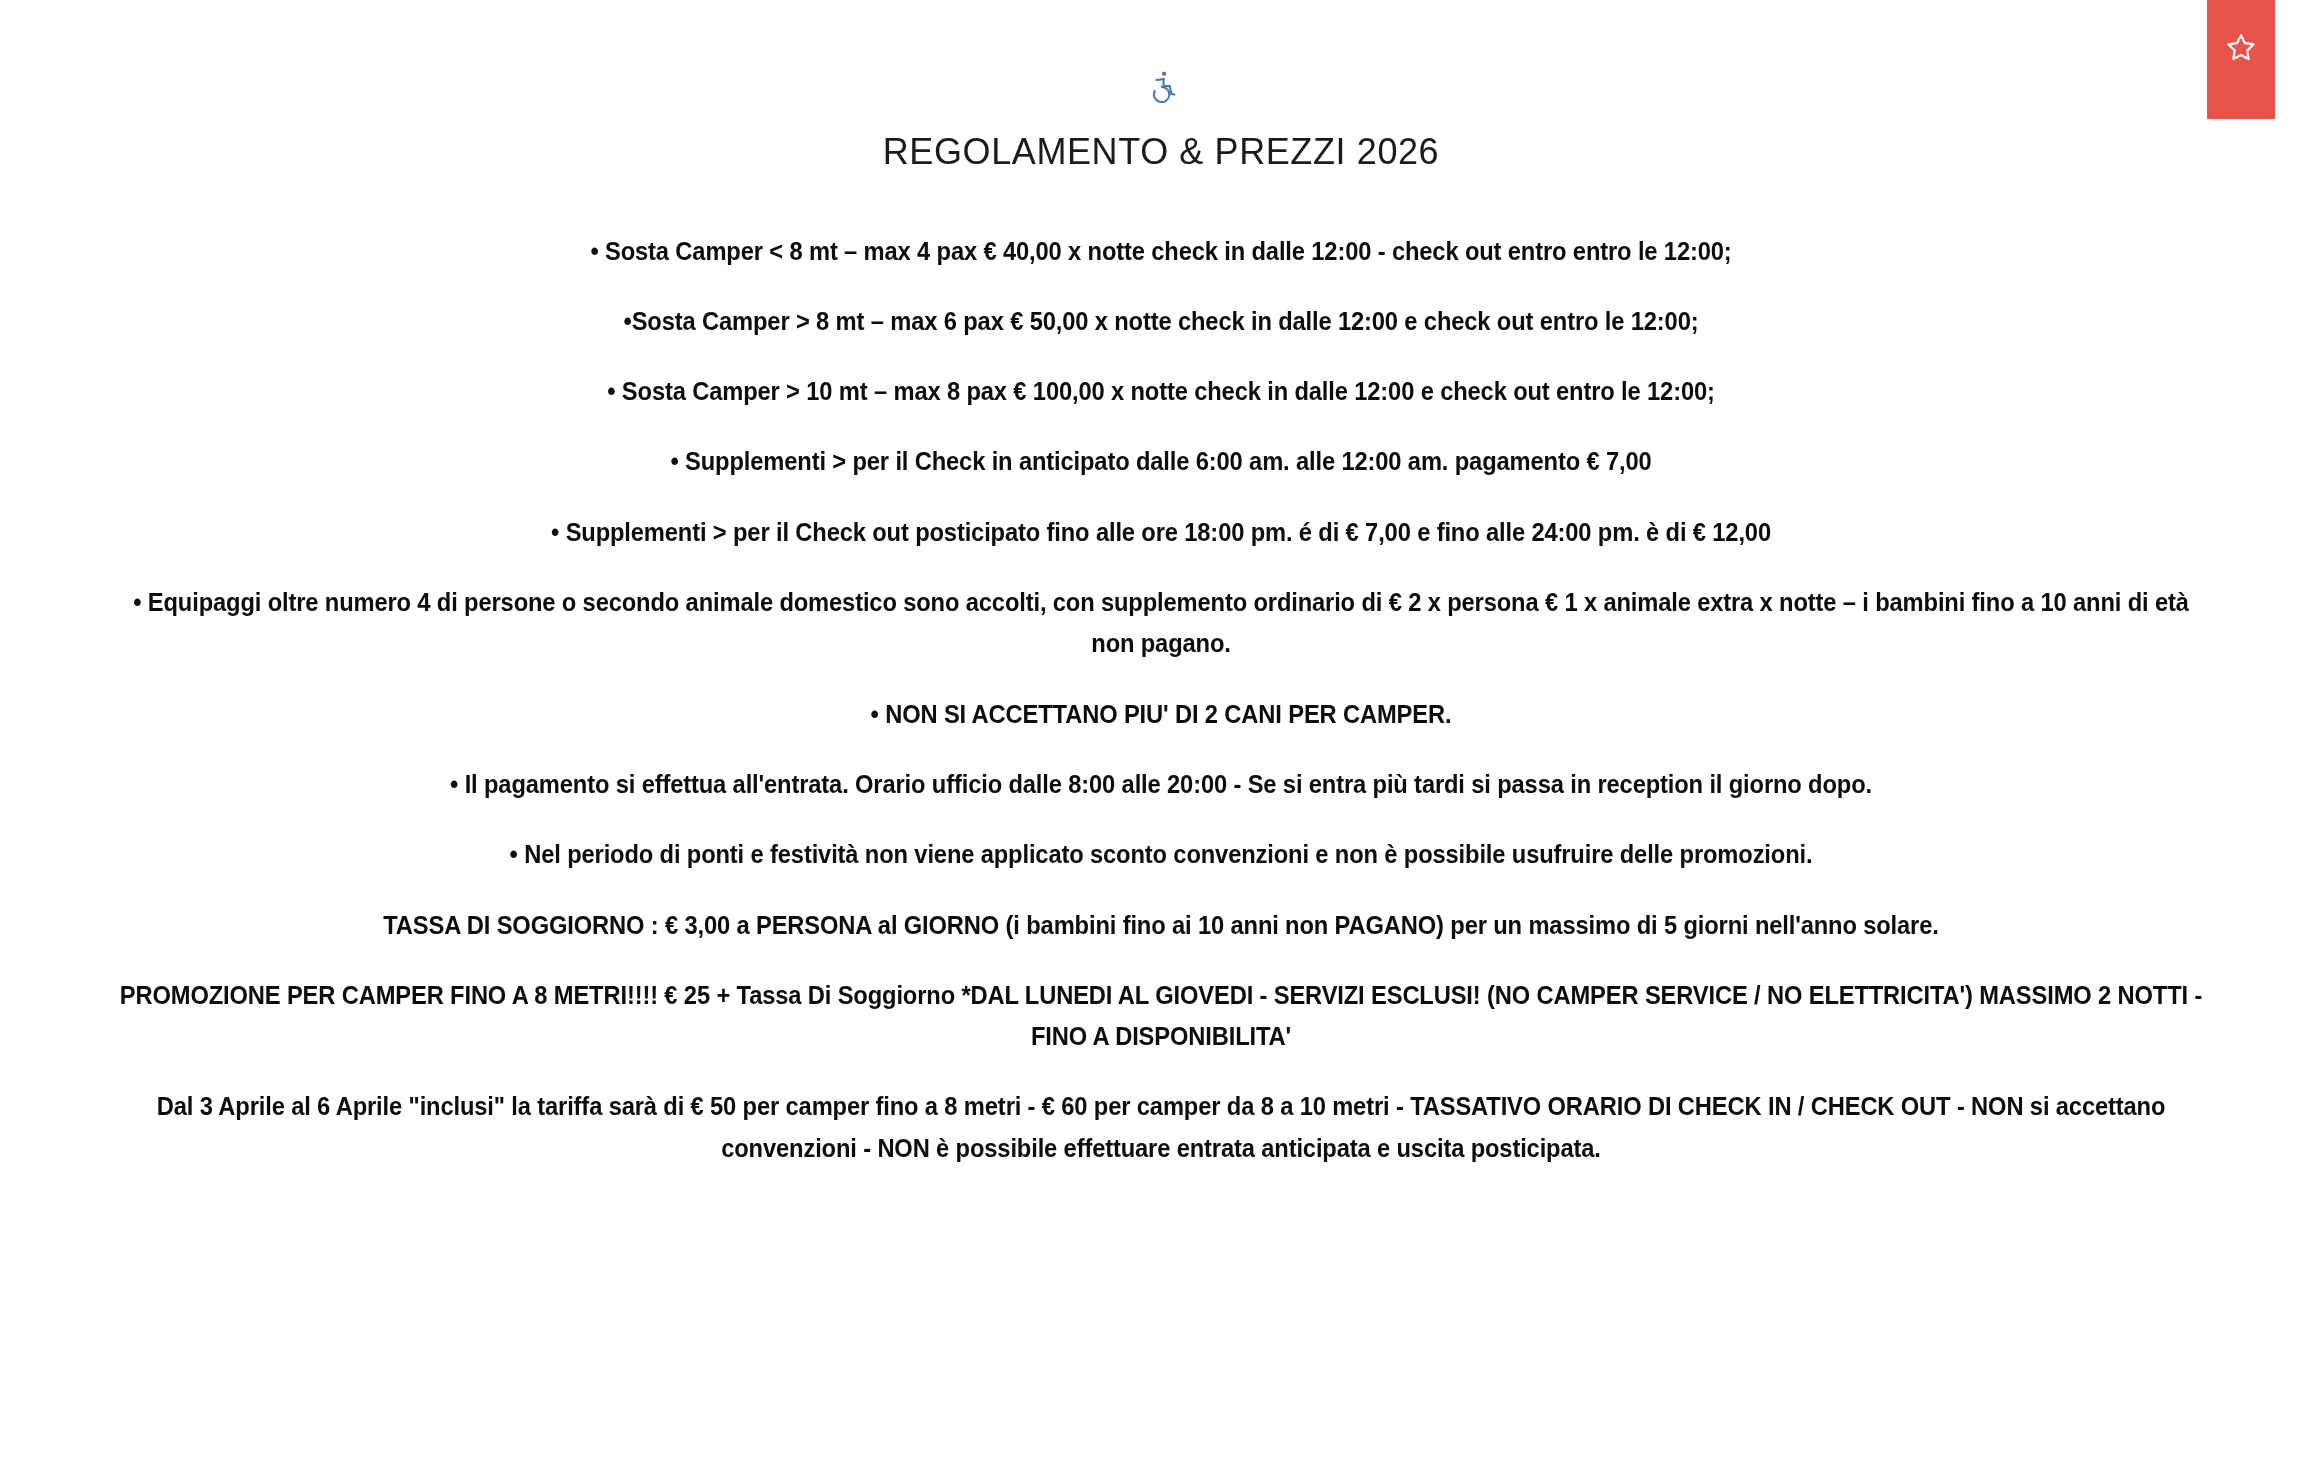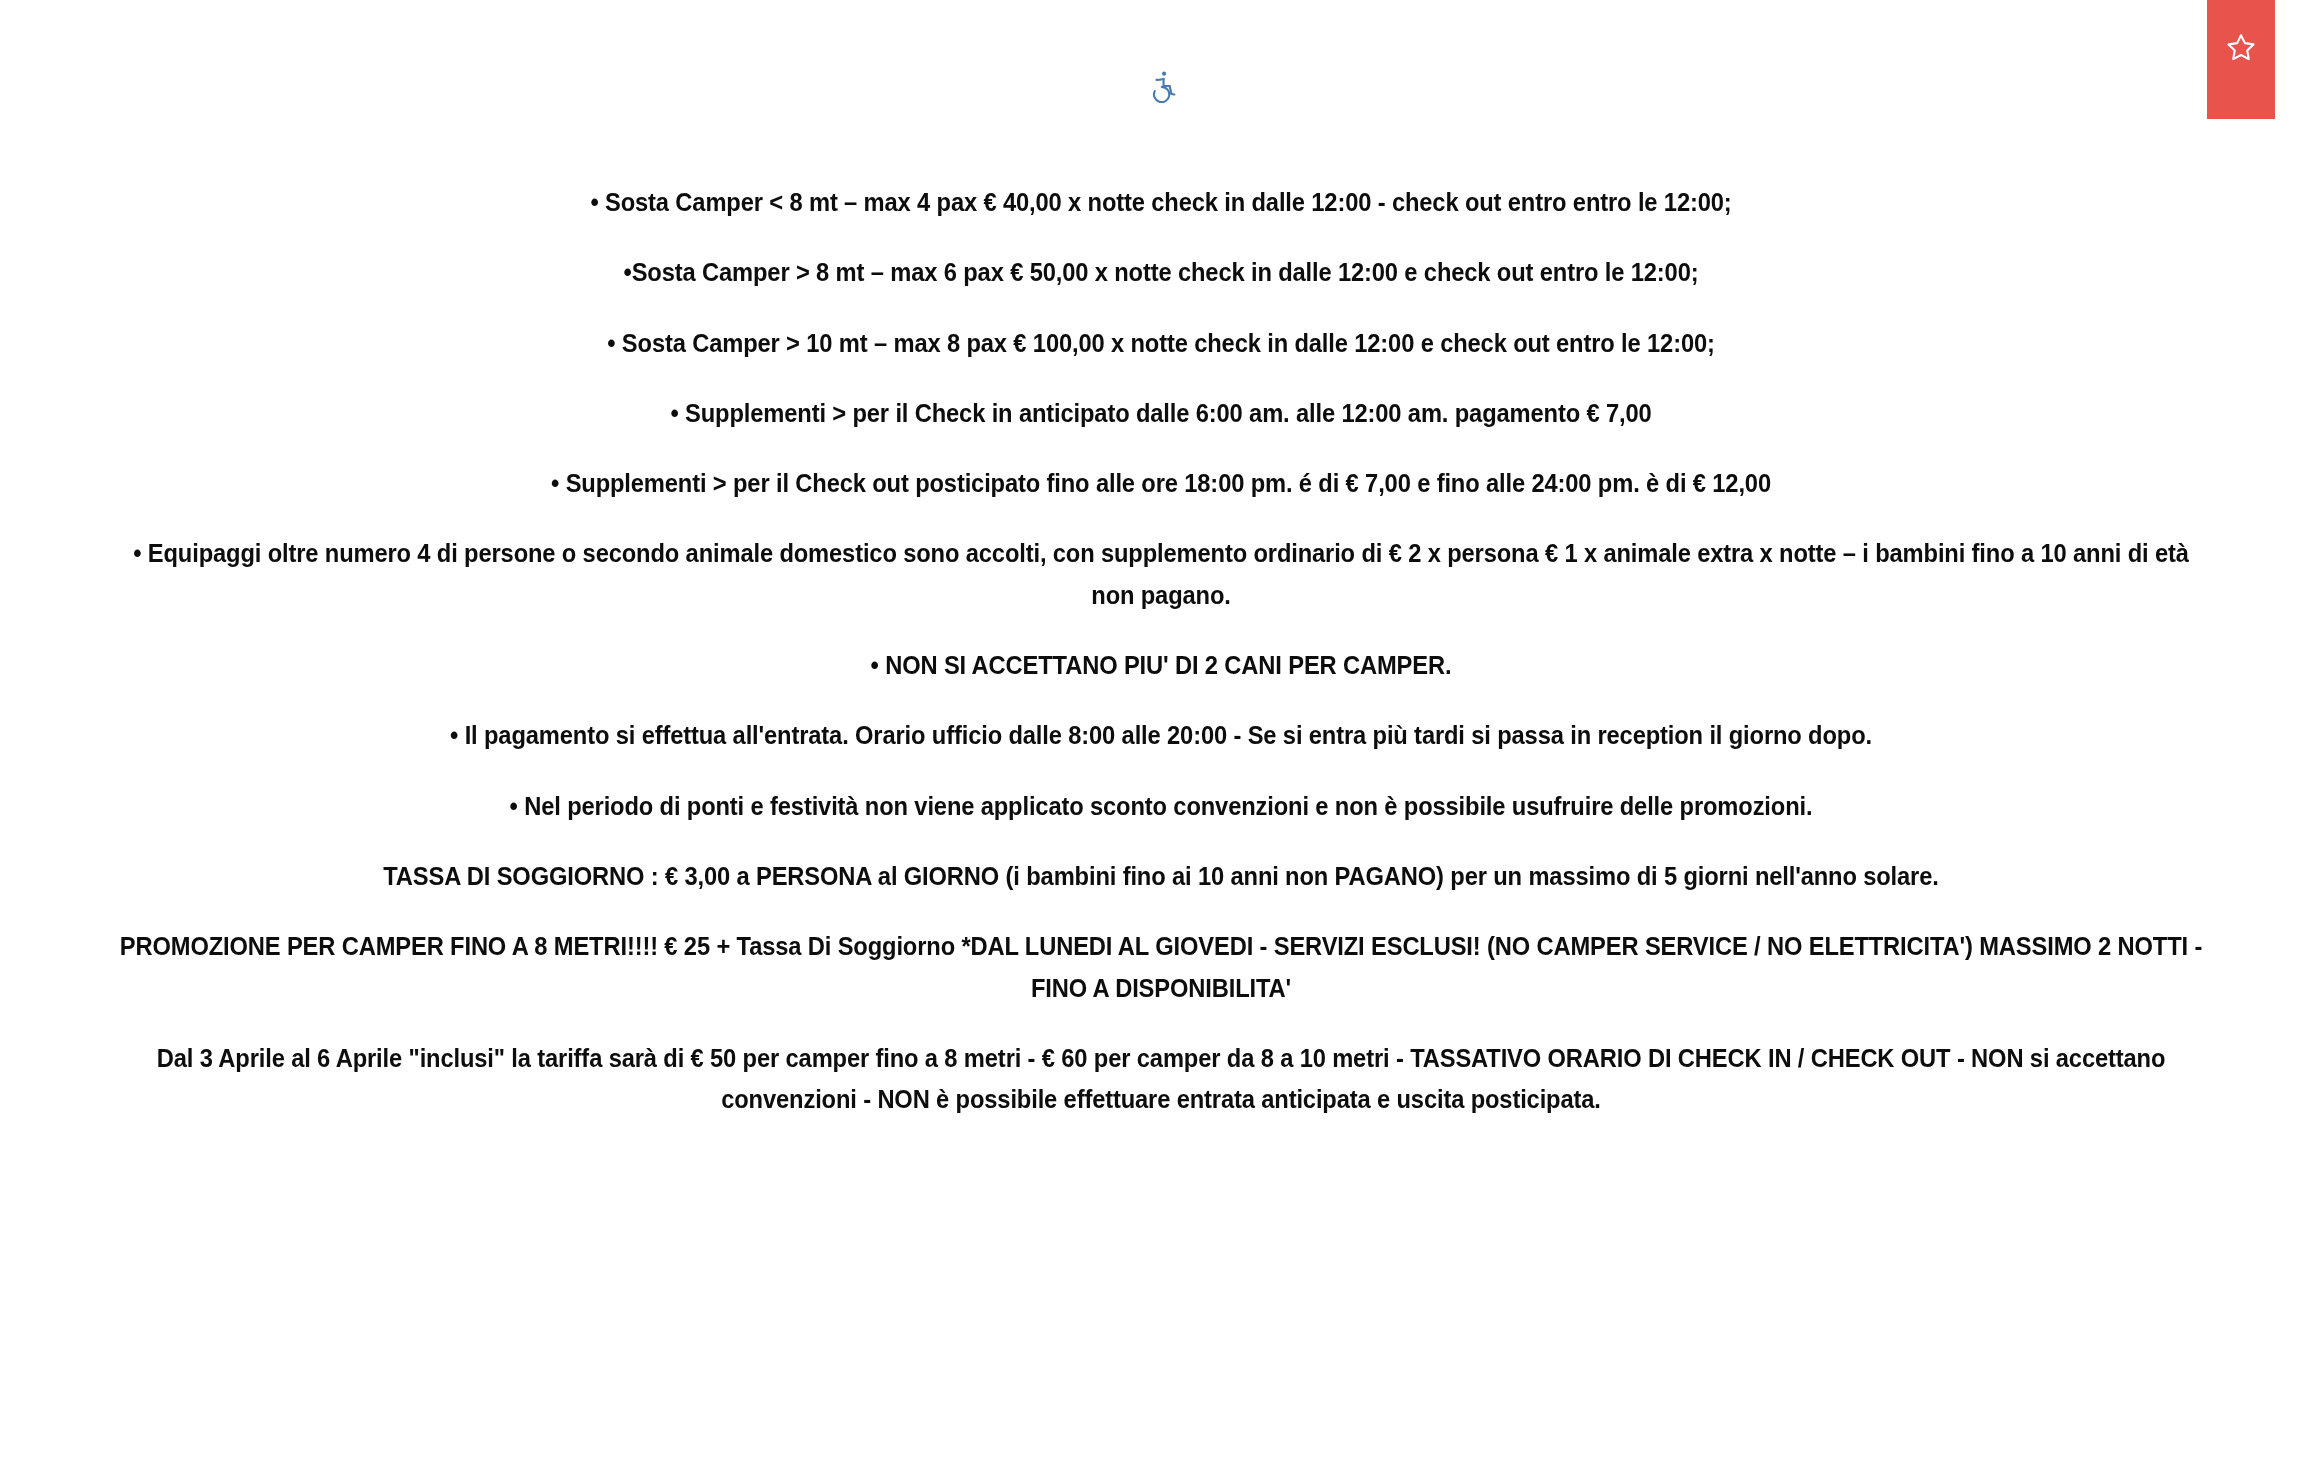--- a/index.html
+++ b/index.html
@@ -116,20 +116,21 @@
     <path d="M13.8 7.0 v5.0 h4.3"></path>
     <path d="M18.1 12.0 l1.3 5.6"></path>
     <path d="M13.8 7.0 c-2.0 0.5 -3.6 0.7 -5.0 0.7"></path>
     <path d="M12.6 12.6 a5.4 5.4 0 1 1 -5.0 3.0"></path>
     <path d="M19.4 17.6 l2.0 0.4"></path>
   </svg>
 </div>
 
 <div id="content">
 
+  <h1 id="page-title">REGOLAMENTO &amp; PREZZI 2026</h1>
 
   <div id="rules">
     <p class="rule">• Sosta Camper &lt; 8 mt – max 4 pax € 40,00 x notte check in dalle 12:00 - check out entro entro le 12:00;</p>
     <p class="rule">•Sosta Camper &gt; 8 mt – max 6 pax € 50,00 x notte check in dalle 12:00 e check out entro le 12:00;</p>
     <p class="rule">• Sosta Camper &gt; 10 mt – max 8 pax € 100,00 x notte check in dalle 12:00 e check out entro le 12:00;</p>
     <p class="rule">• Supplementi &gt; per il Check in anticipato dalle 6:00 am. alle 12:00 am. pagamento € 7,00</p>
     <p class="rule">• Supplementi &gt; per il Check out posticipato fino alle ore 18:00 pm. é di € 7,00 e fino alle 24:00 pm. è di € 12,00</p>
     <p class="rule wide">• Equipaggi oltre numero 4 di persone o secondo animale domestico sono accolti, con supplemento ordinario di € 2 x persona € 1 x animale extra x notte – i bambini fino a 10 anni di età non pagano.</p>
     <p class="rule">• NON SI ACCETTANO PIU' DI 2 CANI PER CAMPER.</p>
     <p class="rule">• Il pagamento si effettua all'entrata. Orario ufficio dalle 8:00 alle 20:00 - Se si entra più tardi si passa in reception il giorno dopo.</p>

